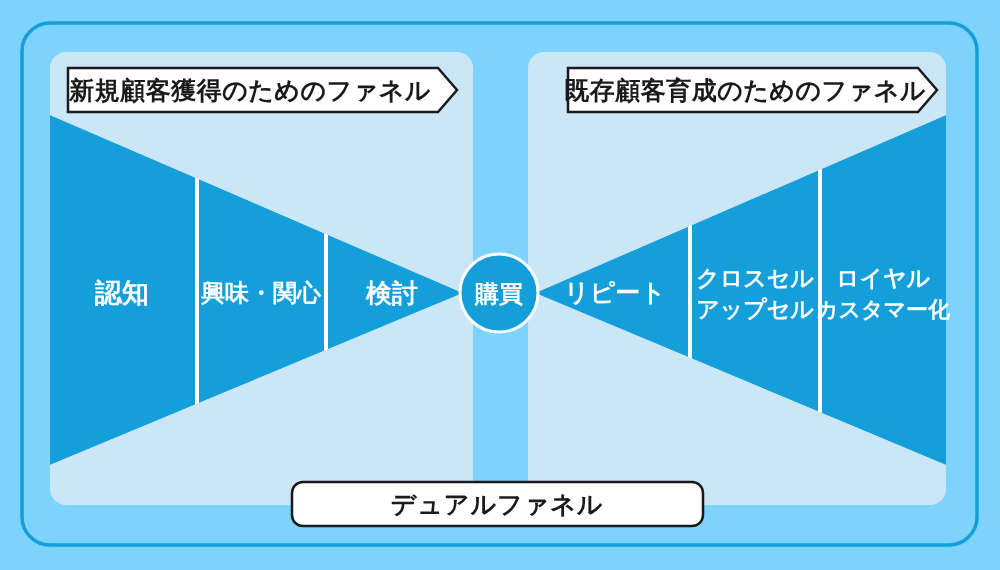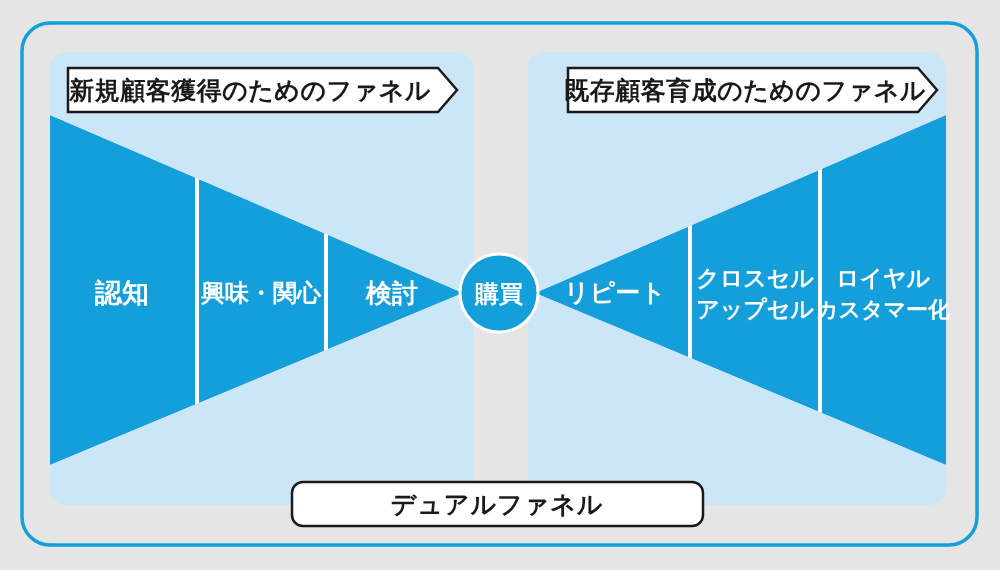--- a/index.html
+++ b/index.html
@@ -7,21 +7,21 @@
     padding: 0;
     background: #ffffff;
     width: 1000px;
     height: 570px;
     font-family: "Liberation Sans", "DejaVu Sans", sans-serif;
   }
   .canvas {
     position: relative;
     width: 1000px;
     height: 570px;
-    background: #e5e5e5;
+    background: #7dd3fc;
   }
   svg { display: block; }
   .banner-title {
     font-size: 25px;
     font-weight: 700;
     fill: #1a1a1a;
     letter-spacing: 0.5px;
   }
   .stage-label {
     font-weight: 700;

